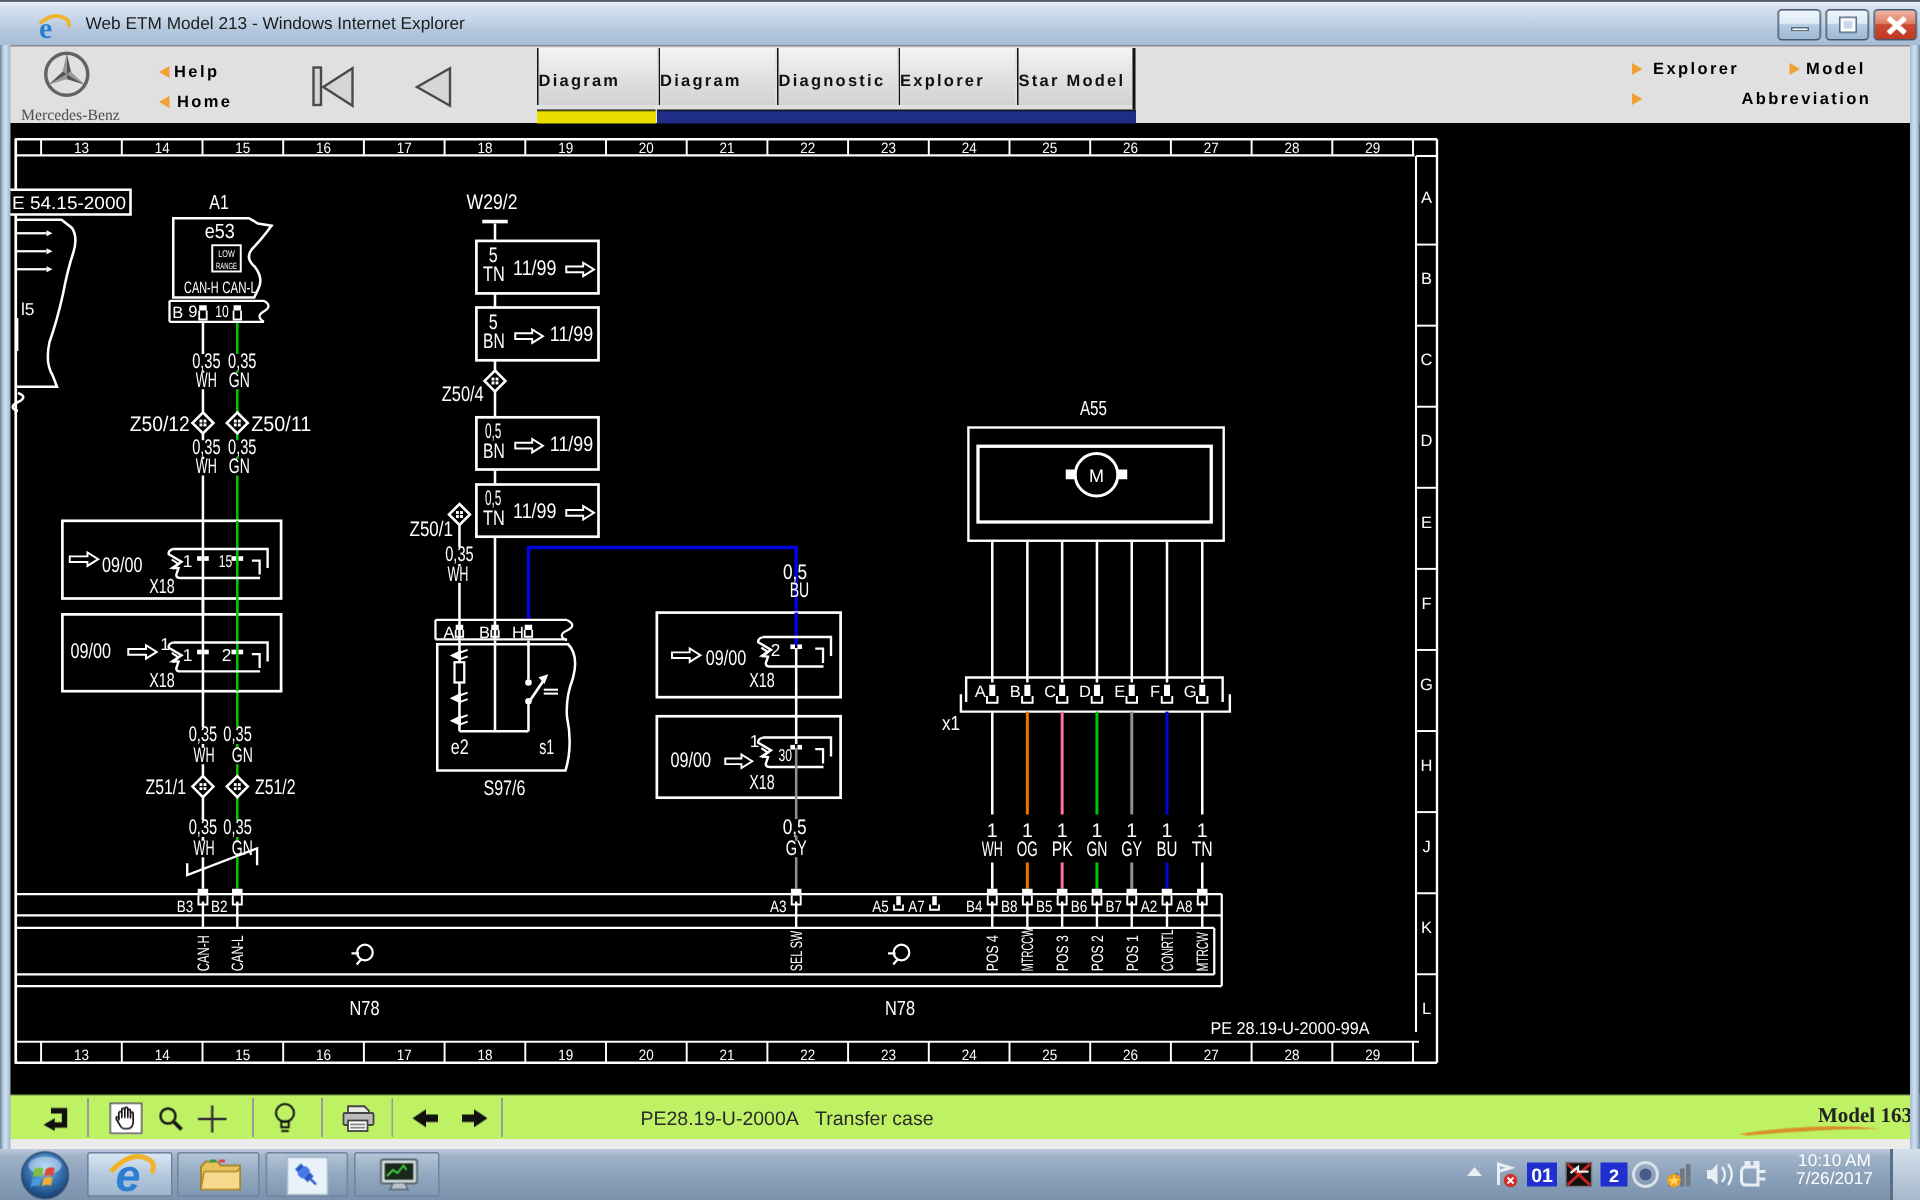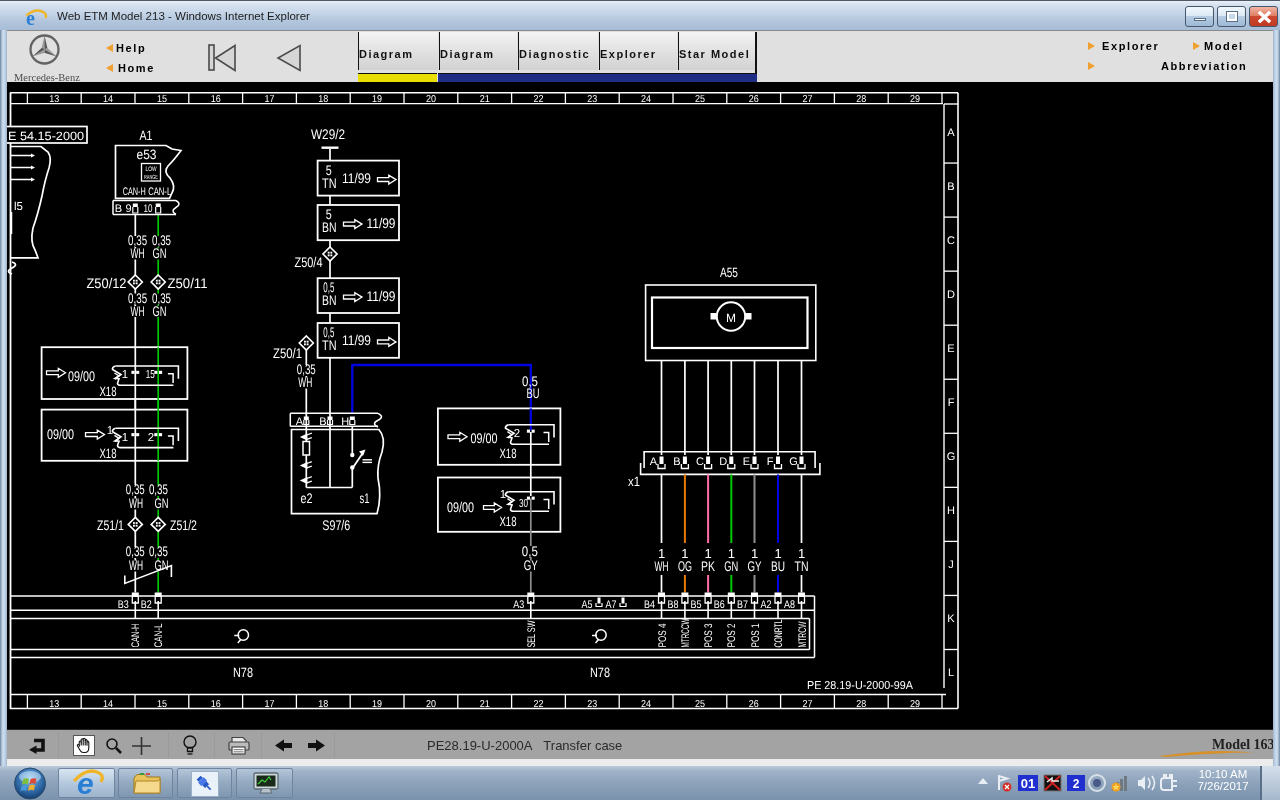--- a/index.html
+++ b/index.html
@@ -7,21 +7,21 @@
 body{font-family:"Liberation Sans",sans-serif;}
 #title{left:0;top:0;width:1280px;height:30px;background:linear-gradient(#e9eff8 0%,#d7e2f0 12%,#c3d3e6 45%,#b1c5dc 70%,#a7bcd6 100%);border-top:1px solid #4e5b66;}
 #title .txt{left:57px;top:9px;font-size:11.5px;color:#1c1c1c;}
 .wbtn{top:5px;height:21px;border:1px solid #45586b;border-radius:3px;}
 #toolbar{left:0;top:30px;width:1280px;height:52px;background:#e0e0e0;border-top:1px solid #8a8a8a;border-left:2px solid #7e7e7e;border-right:2px solid #7e7e7e;}
 .hblink{font-size:11px;font-weight:bold;color:#000;letter-spacing:1.6px;}
 .tri{width:0;height:0;border-top:4.5px solid transparent;border-bottom:4.5px solid transparent;border-right:7px solid #f0a030;}
 .trr{width:0;height:0;border-top:4.5px solid transparent;border-bottom:4.5px solid transparent;border-left:7px solid #f0a030;}
 .tab{top:1px;height:38px;background:linear-gradient(#f4f4f4,#dedede 60%,#d2d2d2);border-left:1px solid #111;font-size:11px;font-weight:bold;letter-spacing:1.5px;color:#111;line-height:44px;}
 .bbar{top:42px;height:9px;}
-#botbar{left:0;top:729px;width:1280px;height:30px;background:#a3a3a3;border-top:1px solid #222;border-left:2px solid #7e7e7e;border-right:2px solid #7e7e7e;}
+#botbar{left:0;top:729px;width:1280px;height:30px;background:#bef264;border-top:1px solid #222;border-left:2px solid #7e7e7e;border-right:2px solid #7e7e7e;}
 #strip2{left:0;top:759px;width:1280px;height:7px;background:#ececec;border-left:2px solid #9a9a9a;border-right:2px solid #9a9a9a;}
 #taskbar{left:0;top:766px;width:1280px;height:34px;background:linear-gradient(#bccbdc 0%,#9fb2c7 15%,#8ba1ba 55%,#7b92ad 100%);}
 .tbtn{top:768px;height:30px;border:1px solid #6e84a0;border-radius:2px;}
 .sep{width:1px;background:#9a9a9a;}
 .dtxt{color:#2a2a2a;}
 </style></head><body>
 <div id="title" class="abs">
     <svg class="abs" style="left:24px;top:8px" width="24" height="18" viewBox="0 0 24 18">
 <text x="2" y="16" font-family="Liberation Serif" font-size="20" font-weight="bold" fill="#2a7fd4">e</text>
 <path d="M2.5,6.5 Q12,-1.5 20,3.5 Q23,5.5 21.5,9" fill="none" stroke="#f0b428" stroke-width="2.4"></path>

